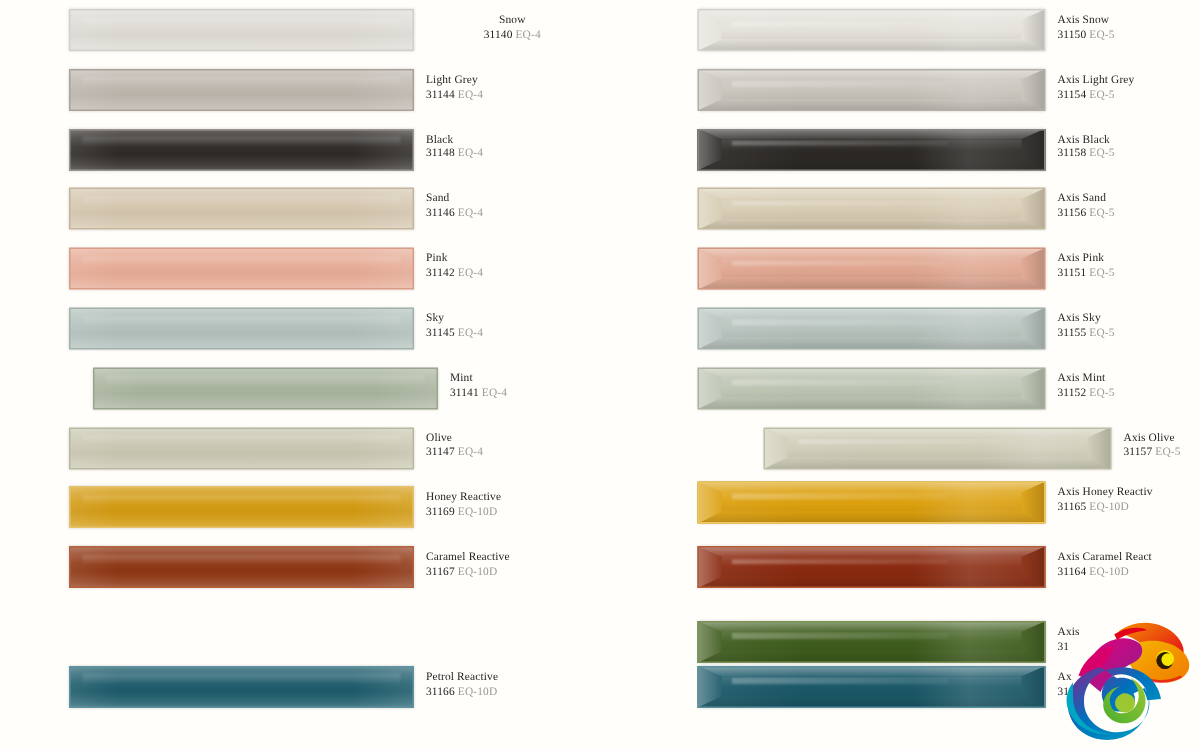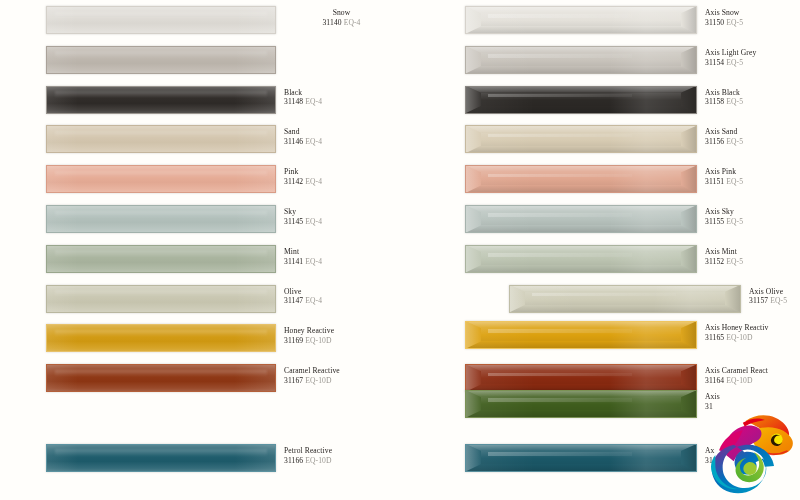--- a/index.html
+++ b/index.html
@@ -213,20 +213,24 @@
         </div>
       </div>
       <div class="swatch-row" style="top: 39.8px; position: absolute; left: 0px; width: 100%;">
         <div class="tile finish-flat" style="background: rgb(189, 182, 173);">
           <div class="tile-base" style="background: rgb(189, 182, 173);"></div>
           <div class="tile-sheen"></div>
           <div class="tile-gloss"></div>
           <div class="tile-frame" style="box-shadow: rgb(170, 162, 153) 0px 0px 0px 1px inset;"></div>
         </div>
         <div class="tile-shadow"></div>
+        <div class="label-block">
+          <span class="label-name">Light Grey</span>
+          <span class="label-code"><span>31144</span><span class="code-suffix">EQ-4</span></span>
+        </div>
       </div>
       <div class="swatch-row" style="top: 79.6px; position: absolute; left: 0px; width: 100%;">
         <div class="tile finish-flat" style="background: rgb(46, 42, 39);">
           <div class="tile-base" style="background: rgb(46, 42, 39);"></div>
           <div class="tile-sheen"></div>
           <div class="tile-gloss"></div>
           <div class="tile-frame" style="box-shadow: rgb(154, 149, 143) 0px 0px 0px 1px inset;"></div>
         </div>
         <div class="tile-shadow"></div>
         <div class="label-block">
@@ -266,21 +270,21 @@
           <div class="tile-sheen"></div>
           <div class="tile-gloss"></div>
           <div class="tile-frame" style="box-shadow: rgb(161, 177, 171) 0px 0px 0px 1px inset;"></div>
         </div>
         <div class="tile-shadow"></div>
         <div class="label-block">
           <span class="label-name">Sky</span>
           <span class="label-code"><span>31145</span><span class="code-suffix">EQ-4</span></span>
         </div>
       </div>
-      <div class="swatch-row" style="top: 238.8px; position: absolute; left: 0px; width: 100%; padding-left: 44px;">
+      <div class="swatch-row" style="top: 238.8px; position: absolute; left: 16px; width: 100%; padding-left: 44px;">
         <div class="tile finish-flat" style="background: rgb(169, 180, 158);">
           <div class="tile-base" style="background: rgb(169, 180, 158);"></div>
           <div class="tile-sheen"></div>
           <div class="tile-gloss"></div>
           <div class="tile-frame" style="box-shadow: rgb(153, 166, 141) 0px 0px 0px 1px inset;"></div>
         </div>
         <div class="tile-shadow"></div>
         <div class="label-block">
           <span class="label-name">Mint</span>
           <span class="label-code"><span>31141</span><span class="code-suffix">EQ-4</span></span>
@@ -513,21 +517,21 @@
           <div class="bev-hl"></div>
           <div class="tile-gloss"></div>
           <div class="tile-frame" style="box-shadow: rgb(183, 92, 53) 0px 0px 0px 1px inset;"></div>
         </div>
         <div class="tile-shadow"></div>
         <div class="label-block">
           <span class="label-name">Axis Caramel React</span>
           <span class="label-code"><span>31164</span><span class="code-suffix">EQ-10D</span></span>
         </div>
       </div>
-      <div class="swatch-row" style="top: 384px; position: absolute; left: 0px; width: 100%;">
+      <div class="swatch-row" style="top: 408px; position: absolute; left: 0px; width: 100%;">
         <div class="tile finish-bevel" style="background: rgb(63, 93, 29);">
           <div class="tile-base" style="background: rgb(63, 93, 29);"></div>
           <div class="bev-top"></div>
           <div class="bev-bottom"></div>
           <div class="bev-left"></div>
           <div class="bev-right"></div>
           <div class="bev-face"></div>
           <div class="bev-hl"></div>
           <div class="tile-gloss"></div>
           <div class="tile-frame" style="box-shadow: rgb(123, 146, 85) 0px 0px 0px 1px inset;"></div>

